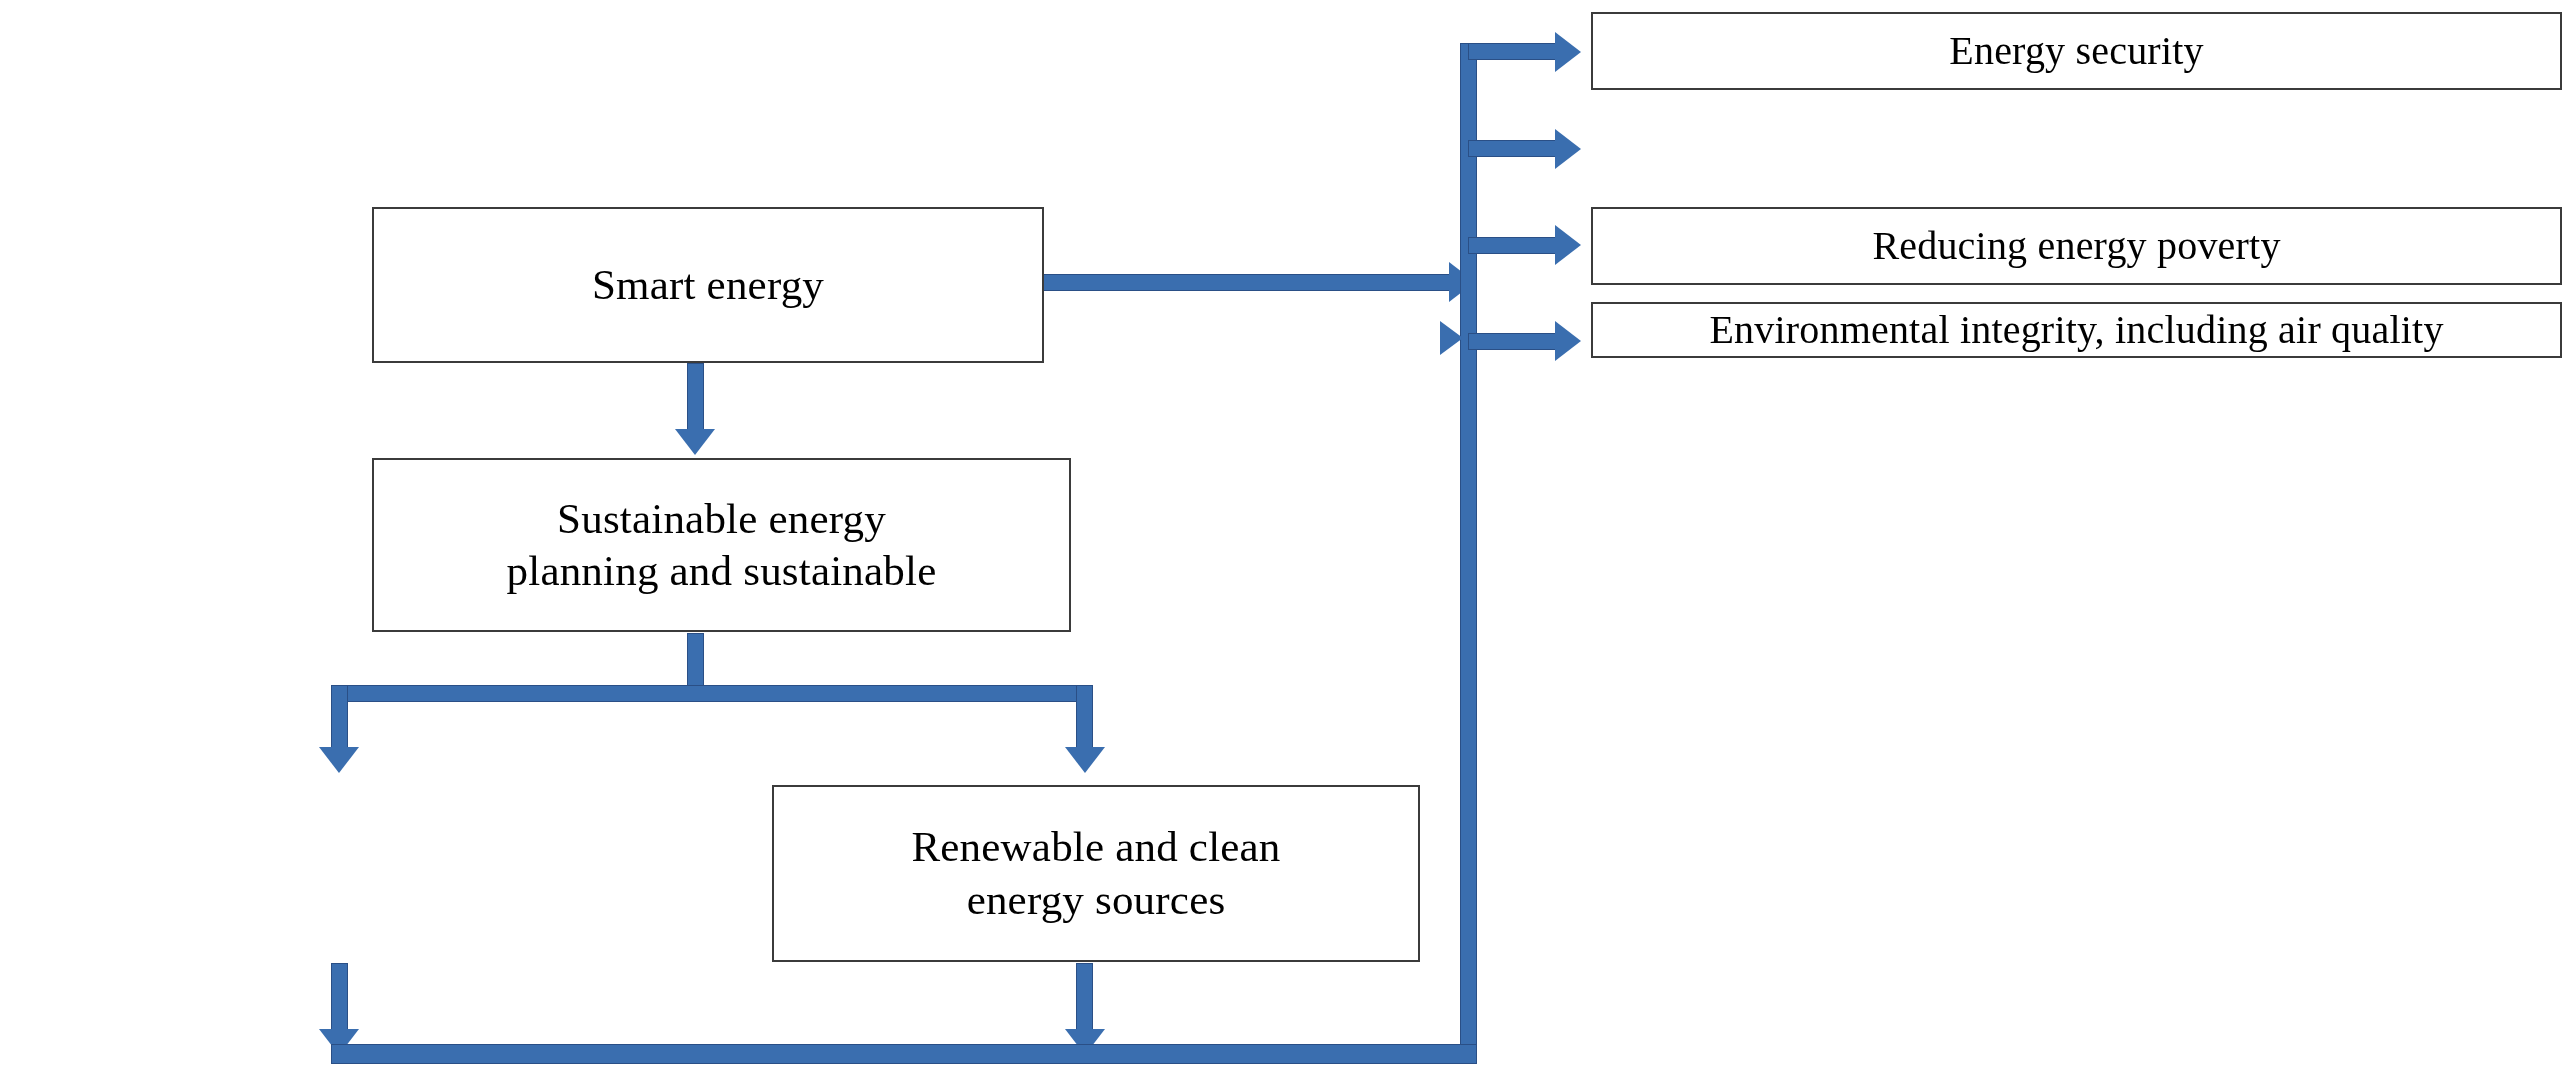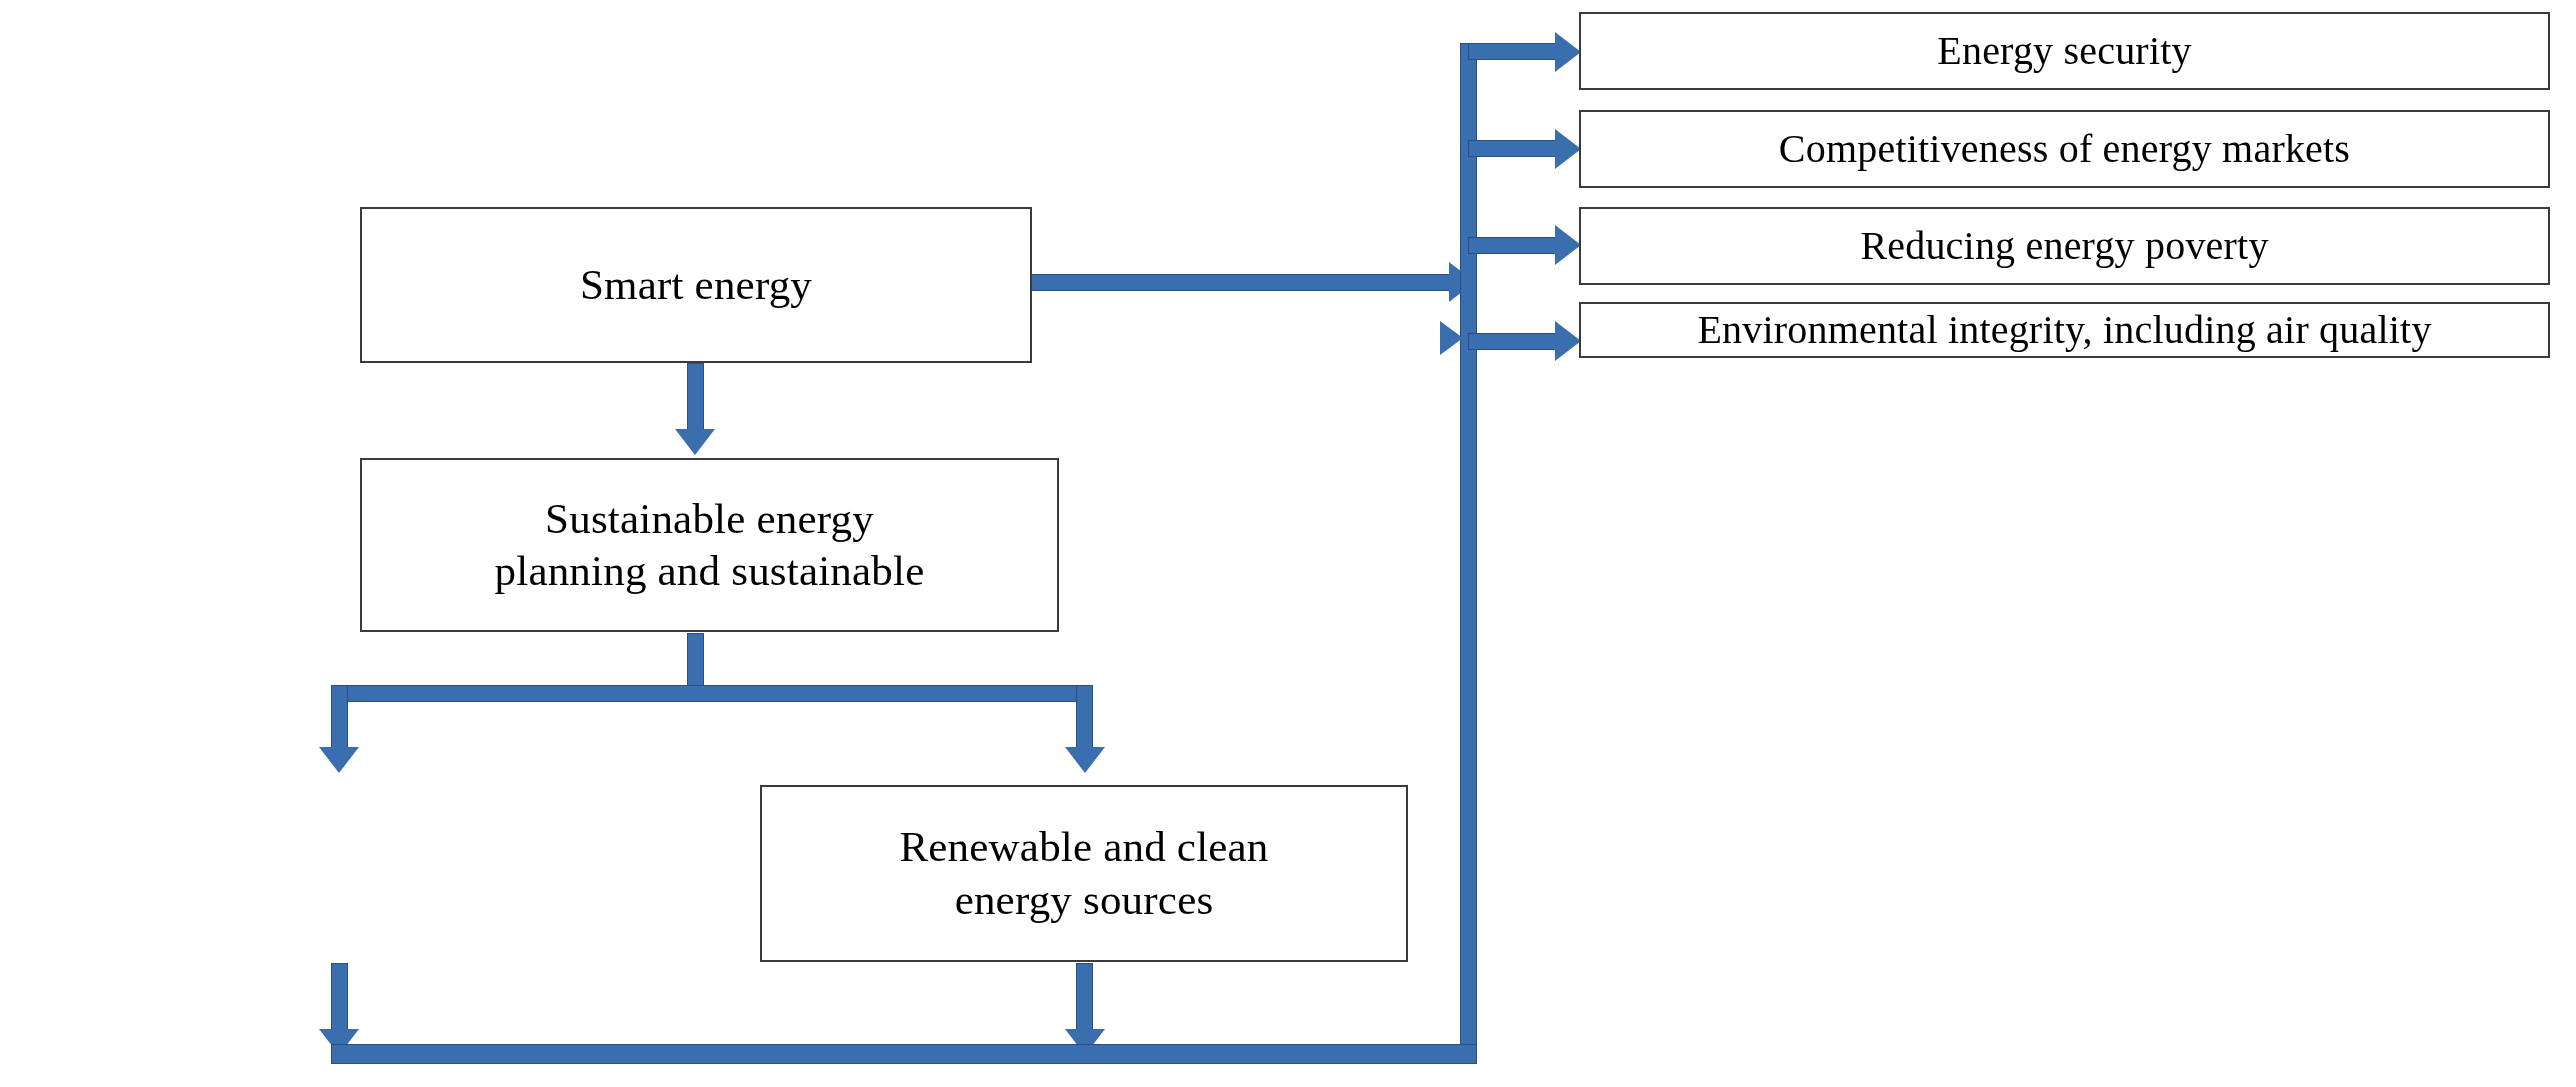--- a/index.html
+++ b/index.html
@@ -23,20 +23,21 @@
     border:2.3px solid #3b3b3b;
     display:flex;
     align-items:center;
     justify-content:center;
     text-align:center;
     line-height:1.22;
     color:#000;
     letter-spacing:0.2px;
     white-space:pre-line;
     padding:0 7.7px;
+    margin-left:12px;
   }
   .node.mid{font-size:40px;}
   .node.big{font-size:43px;}
 
   
   .conn{
     position:absolute;
     background:#3A6EAF;
     border:1.5px solid #2A4F86;
     box-sizing:border-box;
@@ -107,20 +108,19 @@
 
   <div class="node big" style="left:360px; top:458px; width:699px; height:174px;">Sustainable energy
 planning and sustainable</div>
 
 
   <div class="node big" style="left:760px; top:785px; width:648px; height:177px;">Renewable and clean
 energy sources</div>
 
   <div class="node mid" style="left:1579px; top:12.3px; width:971px; height:78px;">Energy security</div>
 
-  <div class="node mid" style="left:1579px; top:110px; width:971px; height:78px;">Competitiveness of energy markets</div>
 
   <div class="node mid" style="left:1579px; top:207px; width:971px; height:78px;">Reducing energy poverty</div>
 
   <div class="node mid" style="left:1579px; top:302px; width:971px; height:56px;">Environmental integrity, including air quality</div>
 
 </div>
 
 
 </body></html>

